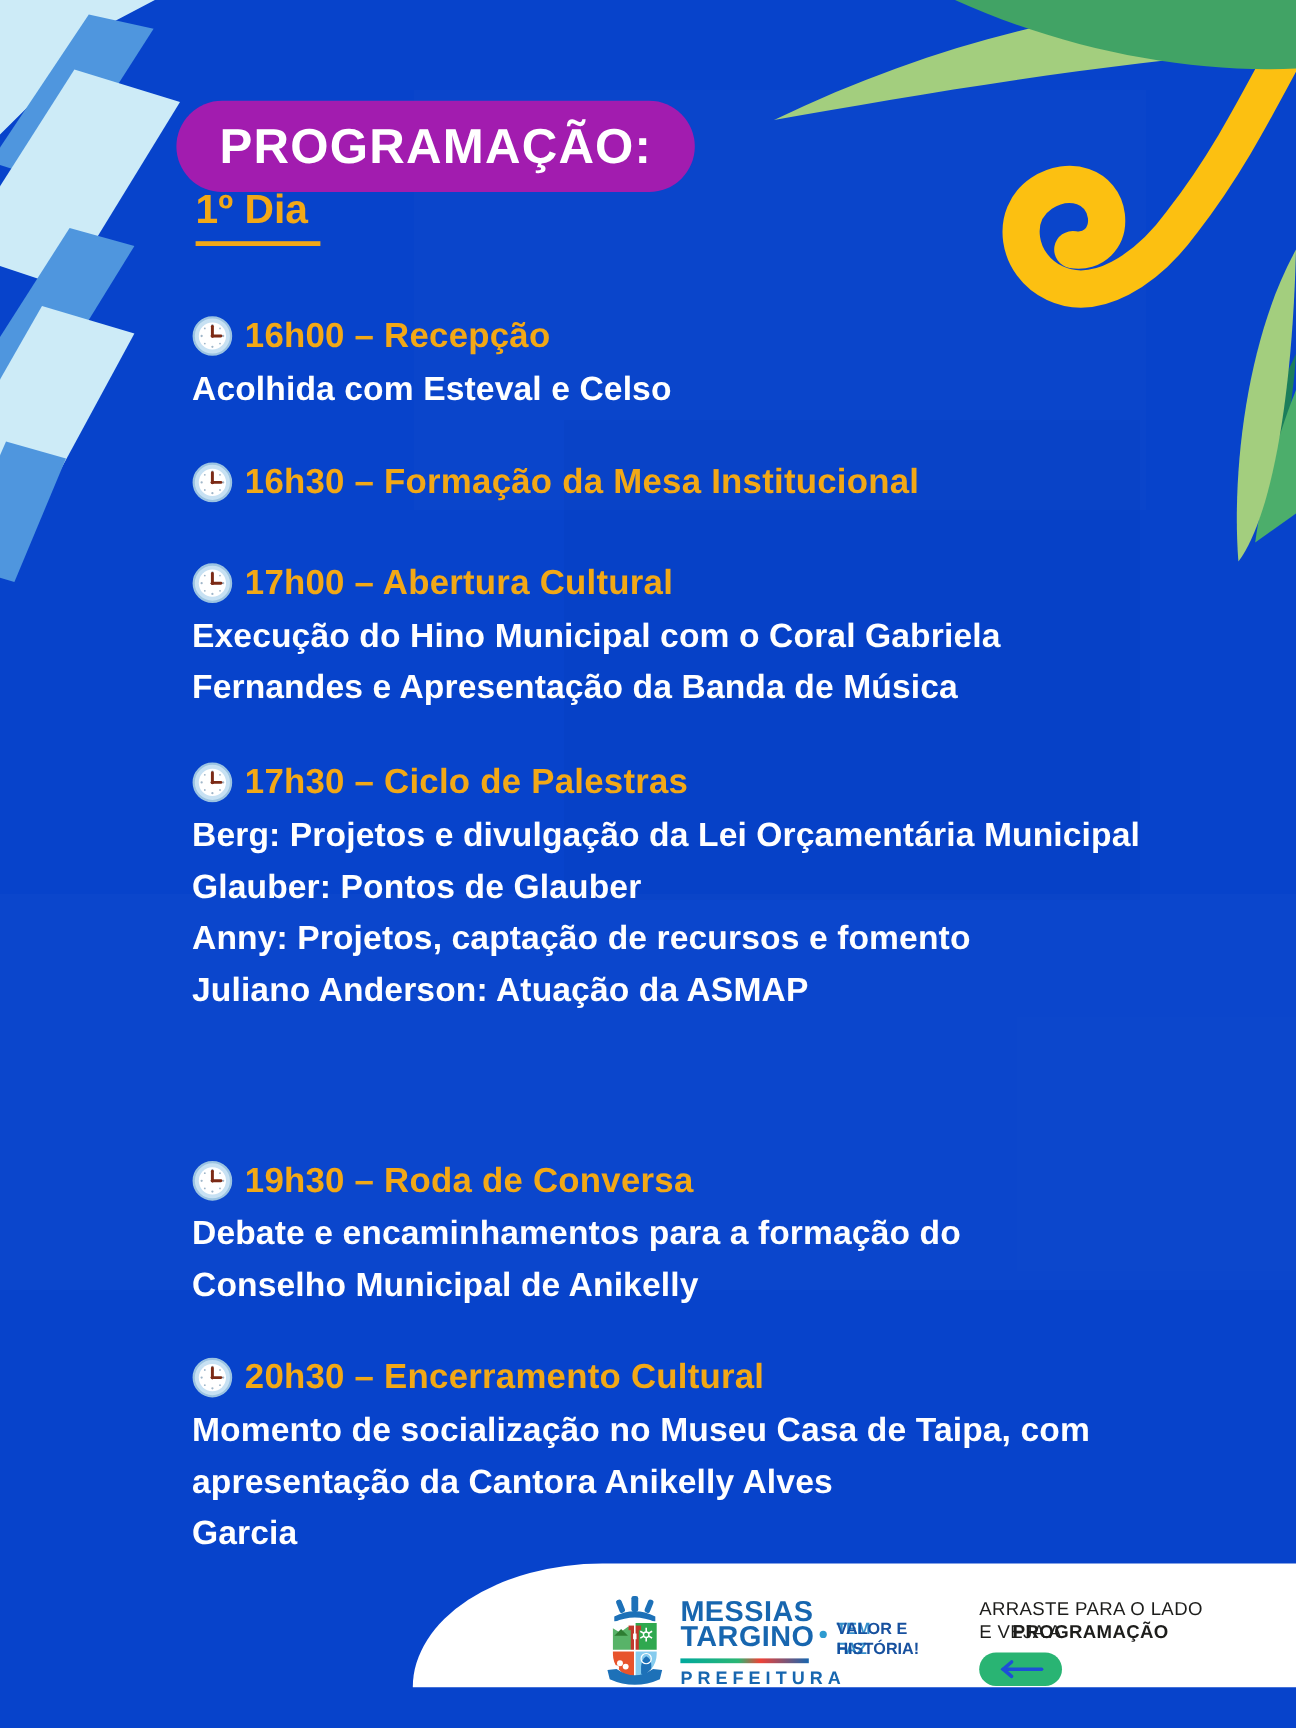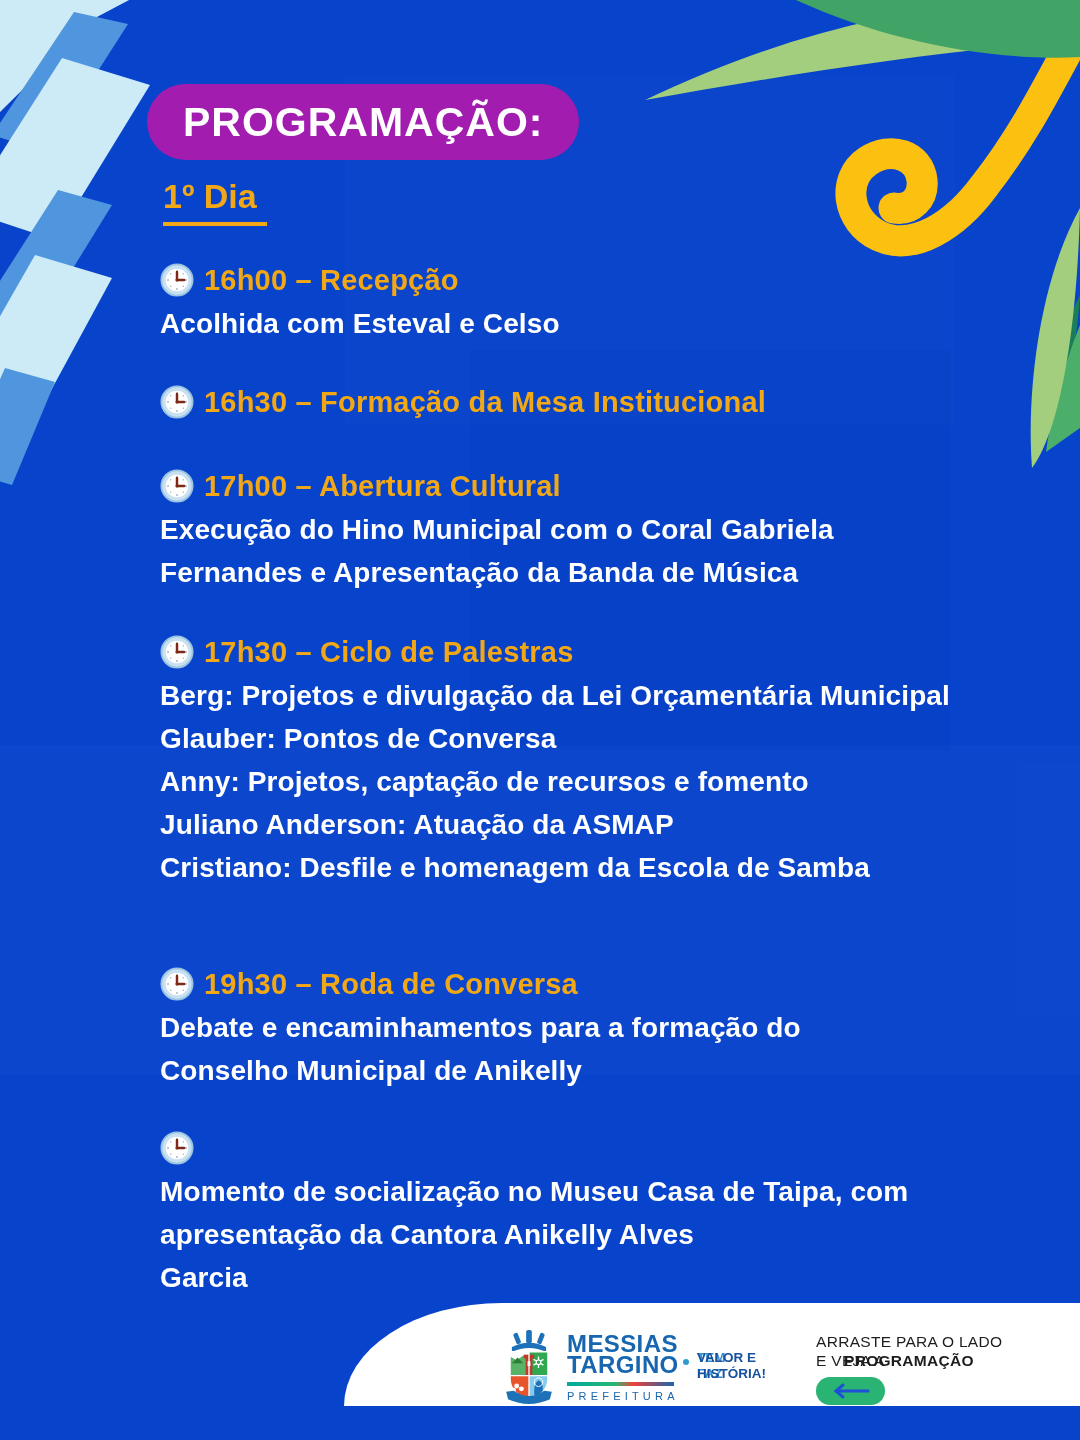--- a/index.html
+++ b/index.html
@@ -12,21 +12,21 @@
   .decor{position:absolute;left:0;top:0;z-index:1;pointer-events:none;}
   
   .pill{
     position:absolute;left:147px;top:84px;height:76px;z-index:2;
     background:#a21caf;border-radius:42px;display:flex;align-items:center;
     padding:0 36px;
   }
   .pill span{color:#fff;font-size:41px;font-weight:800;letter-spacing:1px;}
   
   .day{
-    position:absolute;left:163px;top:177px;z-index:2;
+    position:absolute;left:163px;top:156px;z-index:2;
     color:#F2A816;font-size:34px;font-weight:800;
     border-bottom:4px solid #F2A816;padding:0 10px 6px 0;
   }
   
   #schedule{position:absolute;left:0;top:0;width:100%;height:100%;z-index:2;margin-top:24px;}
   .sec{position:absolute;left:160px;width:900px;}
   .hdr{display:flex;align-items:center;gap:10px;height:36px;margin-bottom:4px;}
   .hdr svg{flex:0 0 auto;}
   .htxt{color:#F2A816;font-size:29px;font-weight:800;letter-spacing:.2px;}
   .bline{
@@ -38,21 +38,21 @@
   .footer{
     position:absolute;left:344px;top:1303px;width:750px;height:103px;z-index:3;
     background:#ffffff;border-top-left-radius:230px 150px;
   }
   .footer *{position:absolute;}
   .crest{left:156px;top:26px;}
   .logo-name{left:223px;top:30px;color:#1766AF;font-size:24px;font-weight:800;
     line-height:21px;letter-spacing:.4px;white-space:nowrap;}
   .logo-line{left:223px;top:79px;width:107px;height:3.5px;
     background:linear-gradient(90deg,#00A99D 0%,#2BB673 45%,#EF4136 62%,#1766AF 100%);}
-  .logo-sub{left:223px;top:87px;color:#1766AF;font-size:11px;font-weight:400;
+  .logo-sub{left:223px;top:87px;color:#1766AF;font-size:15px;font-weight:700;
     letter-spacing:4.2px;white-space:nowrap;}
   .logo-dot{left:339px;top:56px;width:6px;height:6px;border-radius:50%;background:#2E9BD0;}
   .slogan{left:353px;top:47px;font-size:13.5px;line-height:16px;white-space:nowrap;}
   .slogan .lt{color:#338FCB;font-weight:700;}
   .slogan .bd{color:#17509E;font-weight:800;}
   .swipe-text{left:472px;top:29px;color:#1D1D1B;font-size:15.5px;line-height:19px;
     letter-spacing:.3px;white-space:nowrap;font-weight:400;}
   .swipe-text b{font-weight:800;margin-left:28px;}
   .swipe-pill{left:472px;top:74px;width:69px;height:28px;border-radius:14px;
     background:#29B473;display:flex;align-items:center;justify-content:center;}
@@ -196,24 +196,23 @@
     </g>
     <g stroke="#7C2A15" stroke-width="2.6" stroke-linecap="round">
       <line x1="18" y1="18" x2="18" y2="9.5"></line>
       <line x1="18" y1="18" x2="25.5" y2="18"></line>
     </g>
     <circle cx="18" cy="18" r="1.6" fill="#7C2A15"></circle>
   </svg>
           <span class="htxt">17h30 – Ciclo de Palestras</span>
         </div>
         <div class="bline"><span class="u">Berg:</span><span> Projetos e divulgação da Lei Orçamentária Municipal</span></div>
-        <div class="bline"><span class="u">Glauber:</span><span> Pontos de Conversa</span></div>
+        <div class="bline"><span class="u">Glauber:</span><span> Pontos de Glauber</span></div>
         <div class="bline"><span class="u">Anny:</span><span> Projetos, captação de recursos e fomento</span></div>
         <div class="bline"><span class="u">Juliano Anderson:</span><span> Atuação da ASMAP</span></div>
-        <div class="bline"><span class="u">Cristiano:</span><span> Desfile e homenagem da Escola de Samba</span></div>
       </section>
       <section class="sec" style="top: 942px;">
         <div class="hdr">
           <svg width="34" height="34" viewBox="0 0 36 36">
     <circle cx="18" cy="18" r="16.5" fill="#C7E1F3"></circle>
     <circle cx="18" cy="18" r="16.5" fill="none" stroke="#9CC4E2" stroke-width="2"></circle>
     <circle cx="18" cy="18" r="12" fill="#FFFFFF"></circle>
     <g fill="#9FB6C9">
       <circle cx="18" cy="8.5" r="1"></circle>
               <circle cx="18" cy="27.5" r="1"></circle>
@@ -250,20 +249,21 @@
               <circle cx="24.7" cy="11.3" r="0.8"></circle>
       <circle cx="11.3" cy="24.7" r="0.8"></circle>
               <circle cx="24.7" cy="24.7" r="0.8"></circle>
     </g>
     <g stroke="#7C2A15" stroke-width="2.6" stroke-linecap="round">
       <line x1="18" y1="18" x2="18" y2="9.5"></line>
       <line x1="18" y1="18" x2="25.5" y2="18"></line>
     </g>
     <circle cx="18" cy="18" r="1.6" fill="#7C2A15"></circle>
   </svg>
+          <span class="htxt">20h30 – Encerramento Cultural</span>
         </div>
         <div class="bline"><span>Momento de socialização no Museu Casa de Taipa, com</span></div>
         <div class="bline"><span>apresentação da Cantora </span><span class="u">Anikelly Alves</span></div>
         <div class="bline"><span class="u">Garcia</span></div>
       </section>
     </div>
 
   <div class="footer">
     <svg class="crest" width="58" height="76" viewBox="0 0 60 80">
       <g fill="#1D71B8">

